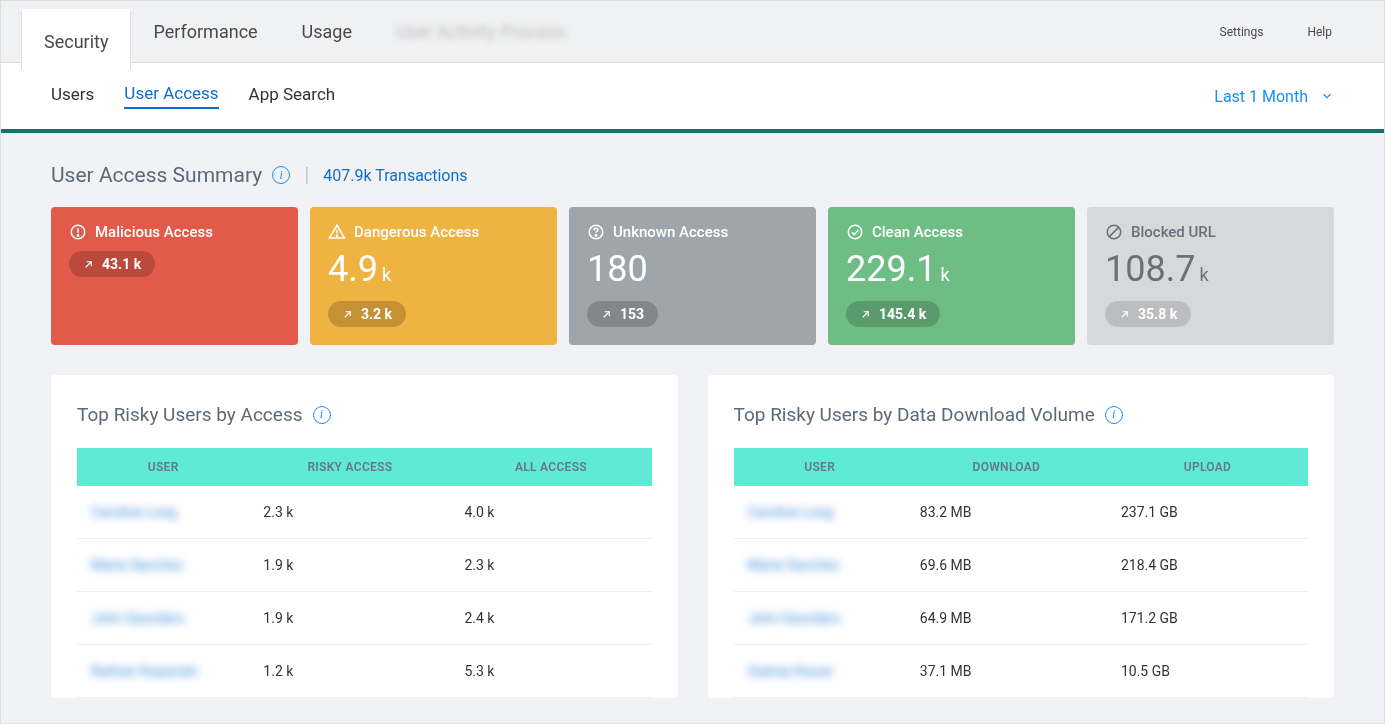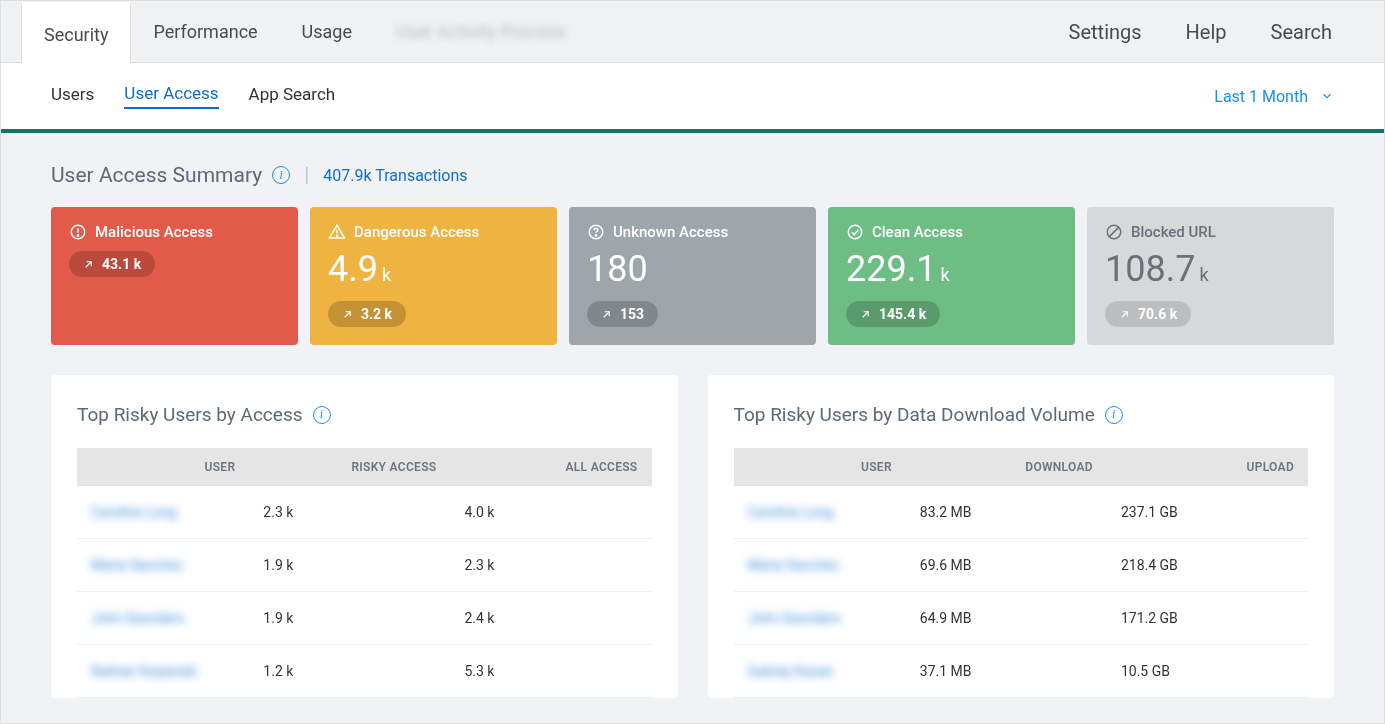--- a/index.html
+++ b/index.html
@@ -28,34 +28,34 @@
     font-size: 18px;
     color: #4a4a4a;
     cursor: pointer;
   }
   .topbar .tab.active {
     background: #fff;
     border-top: 3px solid transparent;
     border-left: 1px solid #ddd;
     border-right: 1px solid #ddd;
     position: relative;
-    top: 1px;
+    top: 8px;
   }
   .blurred-tab {
     color: #bbb;
     filter: blur(3px);
     padding: 0 22px;
     display:flex; align-items:center;
     font-size:18px;
   }
   .topbar .spacer { flex: 1; }
   .topbar .right-item {
     display: flex; align-items: center;
     padding: 0 22px;
-    font-size: 20px;
+    font-size: 12px;
     color: #4a4a4a;
     cursor: pointer;
   }
   .subnav {
     display: flex;
     align-items: center;
     background: #fff;
     border-bottom: 4px solid #0f766e;
     height: 70px;
     padding: 0 50px;
@@ -137,22 +137,22 @@
     background:#fff;
     border-radius:4px;
     padding: 28px 26px 0;
   }
   .card-header {
     display:flex; align-items:center;
     font-size:19px; color:#5a6a78; margin-bottom:22px;
   }
   table { width:100%; border-collapse:collapse; }
   thead th {
-    background:#e5e5e5;
-    text-align:right;
+    background:#5eead4;
+    text-align:center;
     font-size:12px;
     font-weight:600;
     color:#697785;
     letter-spacing:0.3px;
     padding:12px 14px;
   }
   tbody td {
     padding:18px 14px;
     font-size:14px;
     color:#333;
@@ -168,21 +168,20 @@
 <body>
 
 <div class="topbar">
   <div class="tab active">Security</div>
   <div class="tab">Performance</div>
   <div class="tab">Usage</div>
   <div class="blurred-tab">User Activity Process</div>
   <div class="spacer"></div>
   <div class="right-item">Settings</div>
   <div class="right-item">Help</div>
-  <div class="right-item">Search</div>
 </div>
 
 <div class="subnav">
   <div class="subtab">Users</div>
   <div class="subtab active">User Access</div>
   <div class="subtab">App Search</div>
   <div class="spacer"></div>
   <div class="range">
     <span>Last 1 Month</span>
     <span class="chev">
@@ -305,21 +304,21 @@
         <span>Blocked URL</span>
       </div>
       <div class="value"><span>108.7</span><span class="unit">k</span></div>
       <div class="pill" style="background:rgba(0,0,0,0.12);color:#fff">
         <span class="arrow-icon">
             <svg width="11" height="11" viewBox="0 0 24 24" fill="none" stroke="#fff" stroke-width="2.5">
               <line x1="6" y1="18" x2="18" y2="6"></line>
               <polyline points="8 6 18 6 18 16"></polyline>
             </svg>
           </span>
-        <span>70.6 k</span>
+        <span>35.8 k</span>
       </div>
     </div>
   </div>
 
   <div class="cards-row">
     <div class="panel">
       <div class="card-header">
         <span>Top Risky Users by Access</span>
         <span class="info-icon">i</span>
       </div>

